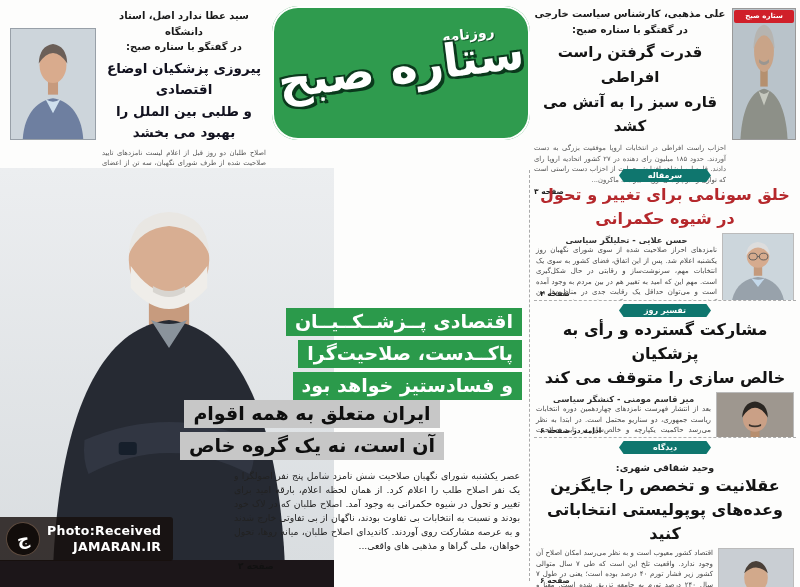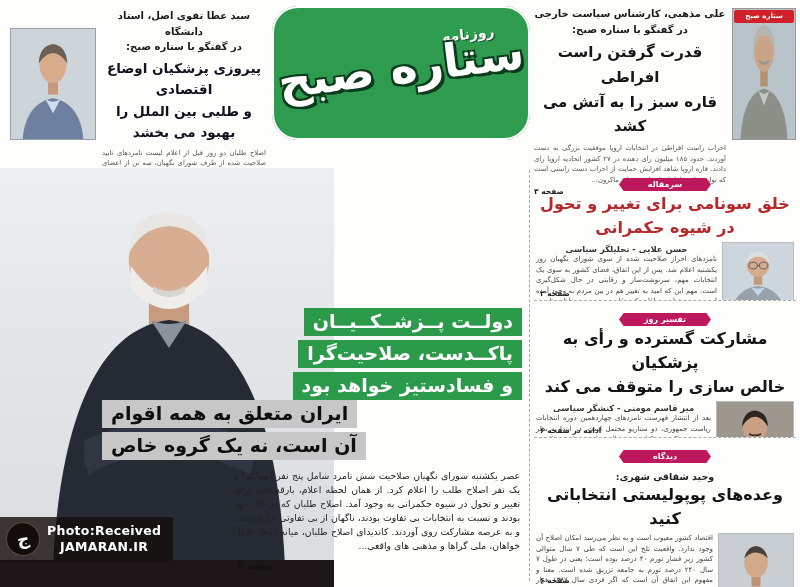--- a/index.html
+++ b/index.html
@@ -39,42 +39,42 @@
   
   .feature { position:absolute; left:0; top:166px; width:526px; height:421px; }
   .feature-photo { position:absolute; left:0; top:2px; width:334px; height:419px; overflow:hidden; background:#e6e9ec; }
   .headline { position:absolute; right:4px; top:4px; width:420px; text-align:right; font-weight:bold; color:#000;
               text-shadow:2px 2px 0 #fff,-2px -2px 0 #fff,-2px 2px 0 #fff,2px -2px 0 #fff,0 0 6px #fff; }
   .headline .l1 { font-size:36px; line-height:1.45; }
   .headline .l2 { font-size:36px; line-height:1.35; }
   .hl-green { position:absolute; right:4px; top:142px; width:420px; text-align:right; }
   .hl-green span { display:inline-block; background:#2b9a4b; color:#fff; font-weight:bold; font-size:19px;
                    padding:2px 9px 4px; margin-bottom:4px; }
-  .hl-gray { position:absolute; right:4px; top:234px; width:420px; text-align:left; }
+  .hl-gray { position:absolute; right:4px; top:234px; width:420px; text-align:center; }
   .hl-gray span { display:inline-block; background:#c7c7c7; color:#0f0f0f; font-weight:bold; font-size:19px;
                   padding:2px 9px 4px; margin-bottom:4px; }
   .feature-body { position:absolute; right:6px; top:303px; width:286px; height:92px; overflow:hidden;
                   font-size:9.3px; line-height:1.5; text-align:justify; color:#222; }
   .feature-pageref { position:absolute; left:238px; top:395px; font-size:9px; font-weight:bold; color:#111; }
 
   .credit { position:absolute; left:0; bottom:26px; background:rgba(22,15,12,.82); display:flex; align-items:center;
             gap:7px; padding:5px 12px 5px 6px; border-radius:0 3px 3px 0; }
   .credit-logo { width:34px; height:34px; border-radius:50%; background:#120d0b; border:1px solid #5c4a3e;
                  color:#fff; font-size:17px; font-weight:bold; display:flex; align-items:center; justify-content:center;
                  transform:rotate(-10deg); }
-  .credit-lines { direction:ltr; text-align:center; }
+  .credit-lines { direction:ltr; text-align:right; }
   .credit-lines div { color:#fff; font-weight:bold; font-size:12.5px; line-height:1.3; letter-spacing:.3px; }
 
   
   .vdash { position:absolute; left:529px; top:170px; bottom:6px; border-left:1px dashed #a9a9a9; }
   .rightcol { position:absolute; left:534px; top:166px; width:262px; height:421px; }
   .rc-item { position:relative; padding:2px 2px 0; overflow:hidden; }
   .rc-item + .rc-item { border-top:1px dashed #adadad; }
   #rc1 { height:134px; } #rc2 { height:137px; } #rc3 { height:150px; }
-  .ribbon { width:92px; height:13px; margin:10px auto 0; background:#be185d; color:#fff; font-size:8px; font-weight:bold;
+  .ribbon { width:92px; height:13px; margin:1px auto 0; background:#0f766e; color:#fff; font-size:8px; font-weight:bold;
             text-align:center; line-height:13px; clip-path:polygon(0 50%,5% 0,95% 0,100% 50%,95% 100%,5% 100%); }
   .rc-headline { text-align:center; font-weight:bold; font-size:16px; line-height:1.5; margin-top:1px; color:#141414; }
   .rc-headline.red { color:#b5282c; }
   .rc-kicker { text-align:center; font-size:9.5px; font-weight:bold; color:#222; margin-top:8px; }
   .rc-byline { text-align:center; font-size:8.4px; font-weight:bold; color:#333; margin-top:2px; }
   .rc-row { display:flex; gap:5px; margin-top:2px; align-items:flex-start;justify-content:space-between; }
   .rc-photo { flex:0 0 auto; border:1px solid #bbb; overflow:hidden; }
   .ph1 { width:72px; height:72px; } .ph2 { width:78px; height:82px; } .ph3 { width:76px; height:90px; }
   .rc-body { flex:1; font-size:7px; line-height:1.5; text-align:justify; color:#444; }
   .rc-pageref { position:absolute; left:6px; bottom:2px; font-size:7.5px; font-weight:bold; color:#222; }
@@ -92,21 +92,21 @@
         <rect width="100" height="124" fill="#cdd5db"></rect>
         <rect x="44" y="56" width="12" height="18" fill="#c79a7d"></rect>
         <path d="M14,124 C16,94 33,80 50,78 C67,80 84,94 86,124 Z" fill="#6e7fa0"></path>
         <path d="M41,79 L50,95 L59,79 Q50,85 41,79 Z" fill="#cfe0ee"></path>
         <ellipse cx="50" cy="41" rx="16" ry="20" fill="#d9ab8d"></ellipse>
         <path d="M33,39 Q34,19 50,17 Q66,19 67,39 Q59,27 50,27 Q41,27 33,39 Z" fill="#6b5f58"></path>
       </svg>
     </div>
     <div class="tl-text">
       <div class="kicker">
-        <div>سید عطا تقوی اصل، استاد دانشگاه</div>
+        <div>سید عطا ندارد اصل، استاد دانشگاه</div>
         <div>در گفتگو با ستاره صبح:</div>
       </div>
       <div class="tl-headline">
         <div>پیروزی پزشکیان اوضاع اقتصادی</div>
         <div>و طلبی بین الملل را بهبود می بخشد</div>
       </div>
       <p class="smallbody">اصلاح طلبان دو روز قبل از اعلام لیست نامزدهای تایید صلاحیت شده از طرف شورای نگهبان، سه تن از اعضای این جبهه را به عنوان کاندیدای جریان اصلاح طلبی در چهاردهمین انتخابات ریاست جمهوری معرفی کرد.</p>
       <div class="pageref">صفحه ۲</div>
     </div>
   </article>
@@ -169,21 +169,21 @@
         <div class="credit-logo">ج</div>
         <div class="credit-lines">
           <div>Photo:Received</div>
           <div>JAMARAN.IR</div>
         </div>
       </div>
     </div>
 
 
     <div class="hl-green">
-      <div><span>دولــت پــزشــکــیــان</span></div>
+      <div><span>اقتصادی پــزشــکــیــان</span></div>
       <div><span>پاکــدست، صلاحیت‌گرا</span></div>
       <div><span>و فسادستیز خواهد بود</span></div>
     </div>
 
     <div class="hl-gray">
       <div><span>ایران متعلق به همه اقوام</span></div>
       <div><span>آن است، نه یک گروه خاص</span></div>
     </div>
 
     <p class="feature-body">عصر یکشنبه شورای نگهبان صلاحیت شش نامزد شامل پنج نفر اصولگرا و یک نفر اصلاح طلب را اعلام کرد. از همان لحظه اعلام، بارقه امید برای تغییر و تحول در شیوه حکمرانی به وجود آمد. اصلاح طلبان که در لاک خود بودند و نسبت به انتخابات بی تفاوت بودند، ناگهان از بی تفاوتی خارج شدند و به عرصه مشارکت روی آوردند. کاندیدای اصلاح طلبان، میانه روها، تحول خواهان، ملی گراها و مذهبی های واقعی...</p>
@@ -245,20 +245,21 @@
           <p class="rc-body">بعد از انتشار فهرست نامزدهای چهاردهمین دوره انتخابات ریاست جمهوری، دو سناریو محتمل است. در ابتدا به نظر می‌رسد حاکمیت یکپارچه و خالص‌ساز در تایید صلاحیت مسعود پزشکیان محاسبه درستی انجام داده است چرا که آقای پزشکیان را هم‌تراز با آقای همتی نامزد اصلاح‌طلبان در نظر گرفته‌اند که محاسبه غلطی است. سناریو دوم این است که حاکمیت درصدد ایجاد گشایش سیاسی است؛ از این جهت می‌بینیم.</p>
         </div>
       </div>
       <div class="rc-pageref">ادامه در صفحه ۶</div>
     </div>
 
     <div class="rc-item" id="rc3">
       <div class="ribbon">دیدگاه</div>
       <div class="rc-kicker">وحید شقاقی شهری:</div>
       <div class="rc-headline">
+        <div>عقلانیت و تخصص را جایگزین</div>
         <div>وعده‌های پوپولیستی انتخاباتی کنید</div>
       </div>
       <div class="rc-row">
         <div class="rc-photo ph3">
           <svg class="fit" viewBox="0 0 100 124" preserveAspectRatio="none">
             <rect width="100" height="124" fill="#c9ced3"></rect>
             <rect x="44" y="56" width="12" height="18" fill="#bd9475"></rect>
             <path d="M12,124 C15,92 32,78 50,76 C68,78 85,92 88,124 Z" fill="#9097a0"></path>
             <path d="M40,78 L50,96 L60,78 Q50,85 40,78 Z" fill="#3f5e8c"></path>
             <ellipse cx="50" cy="41" rx="16" ry="20" fill="#d2a98b"></ellipse>

